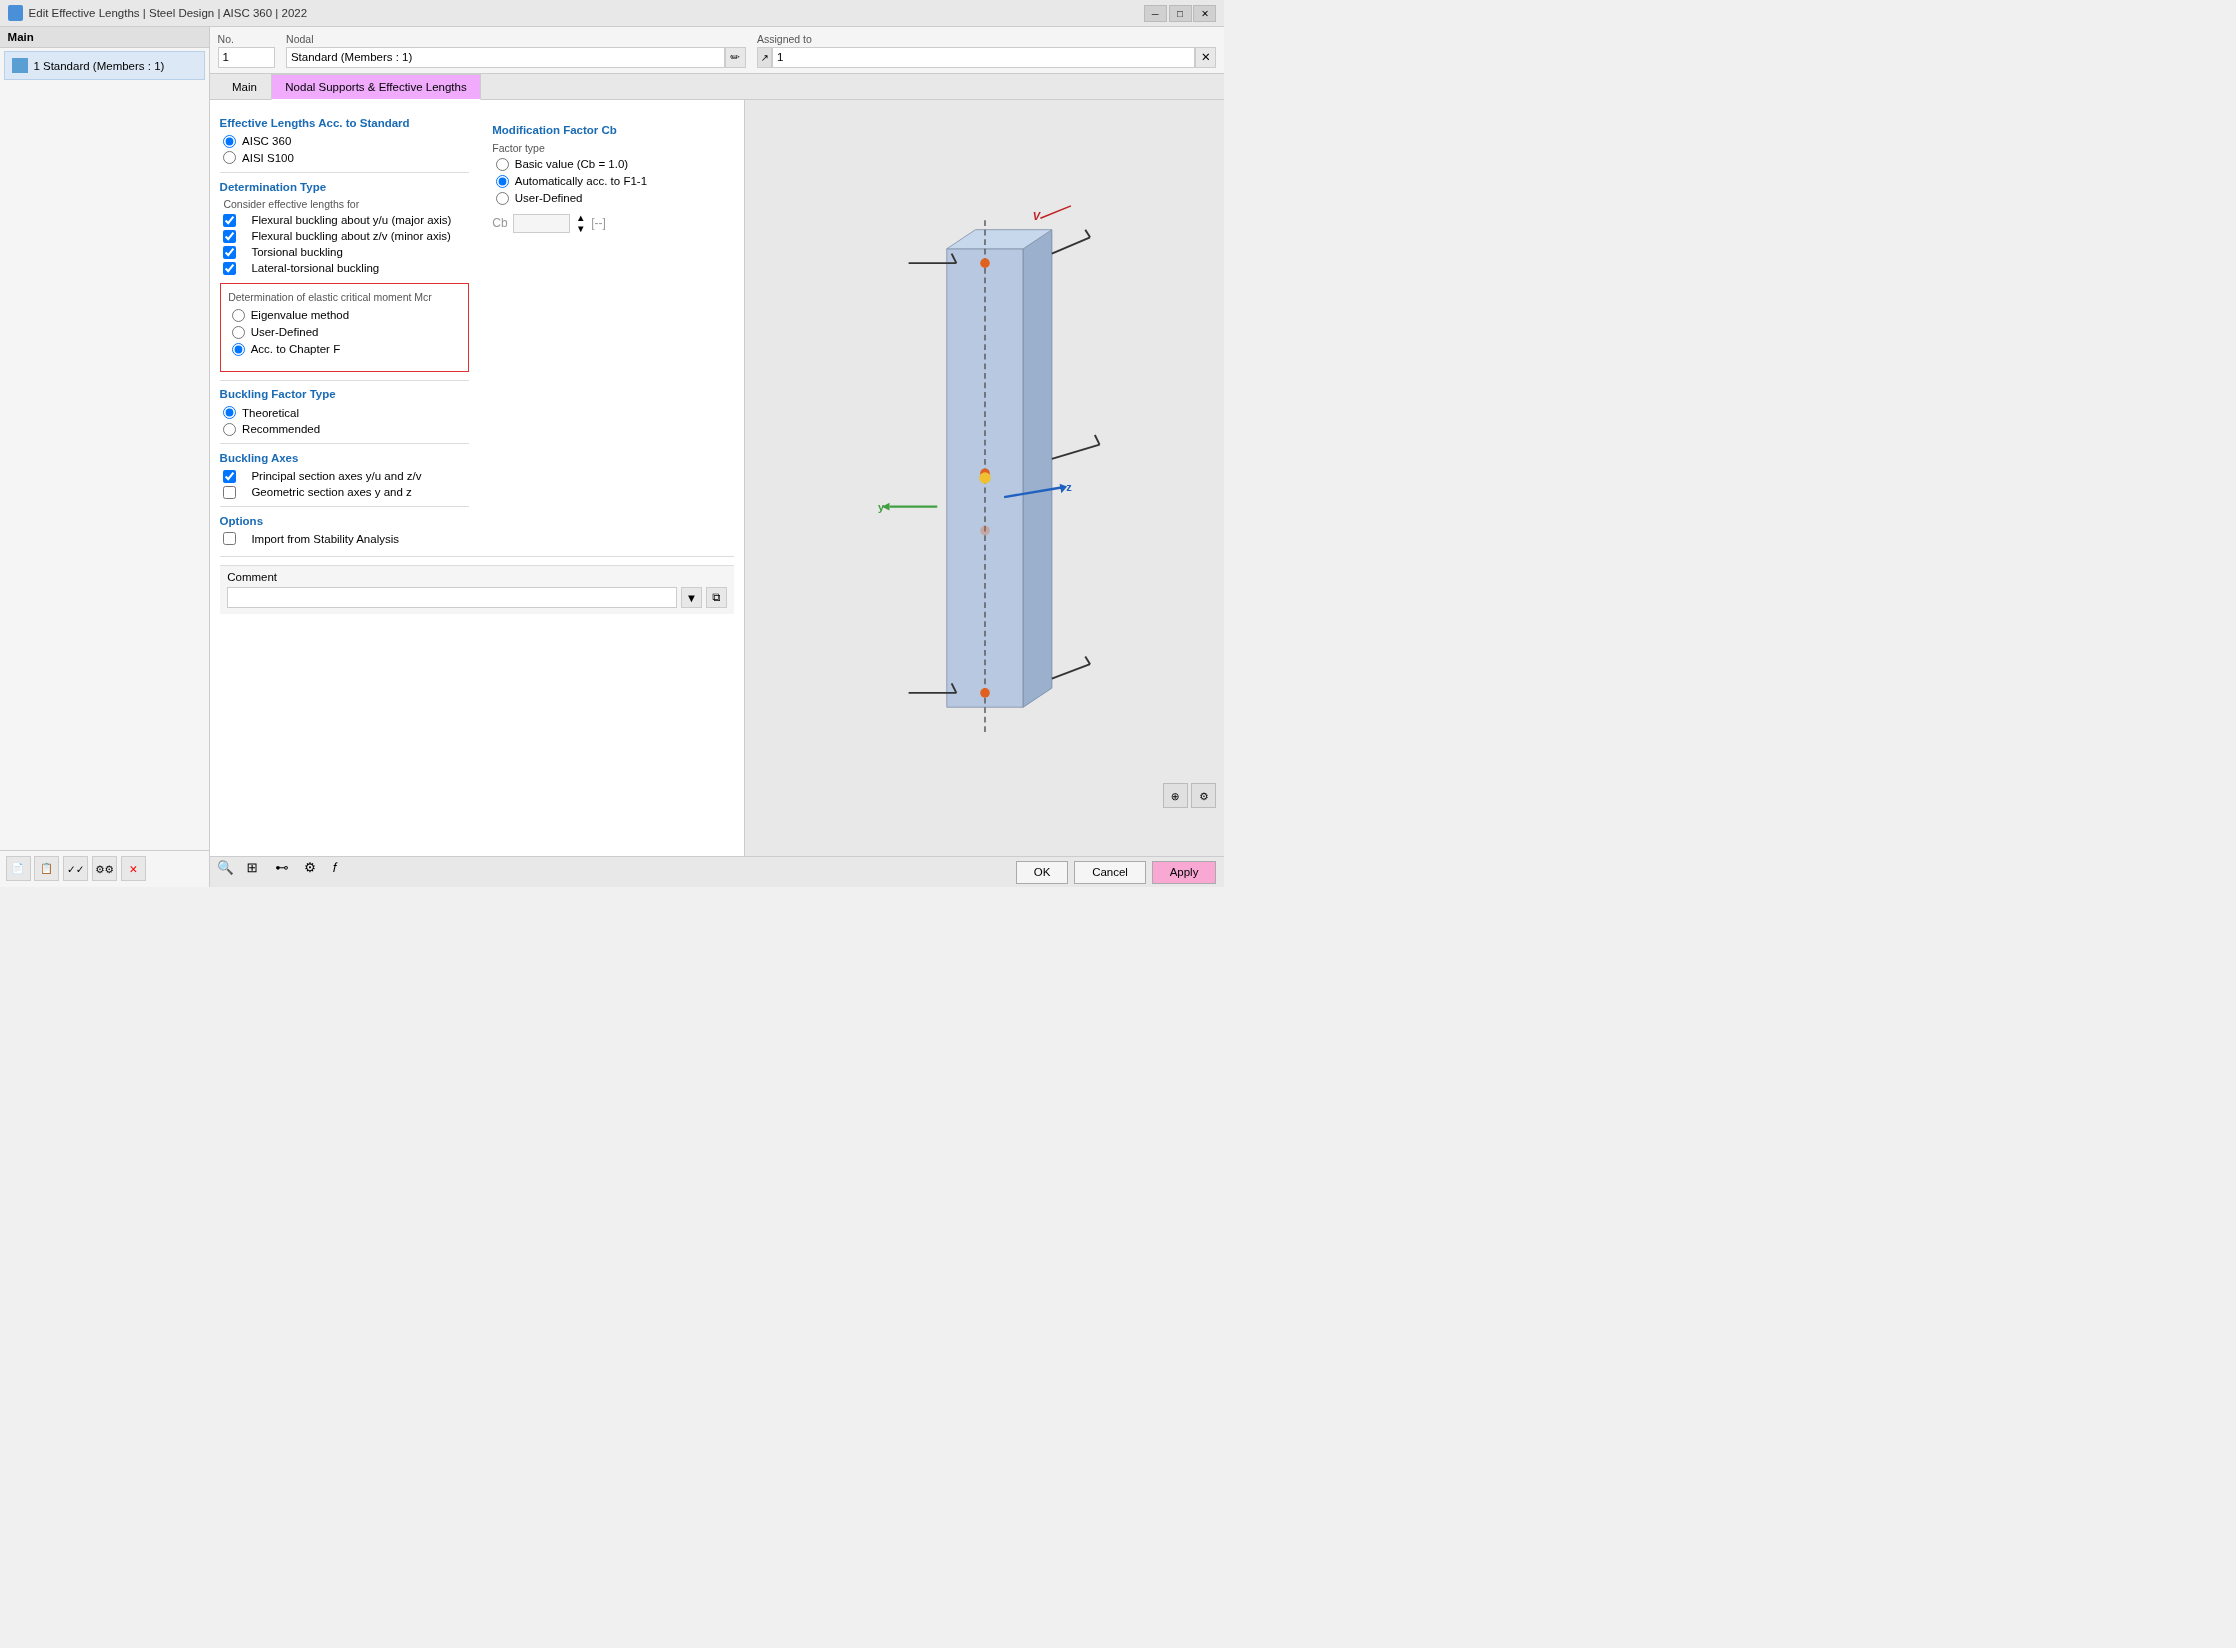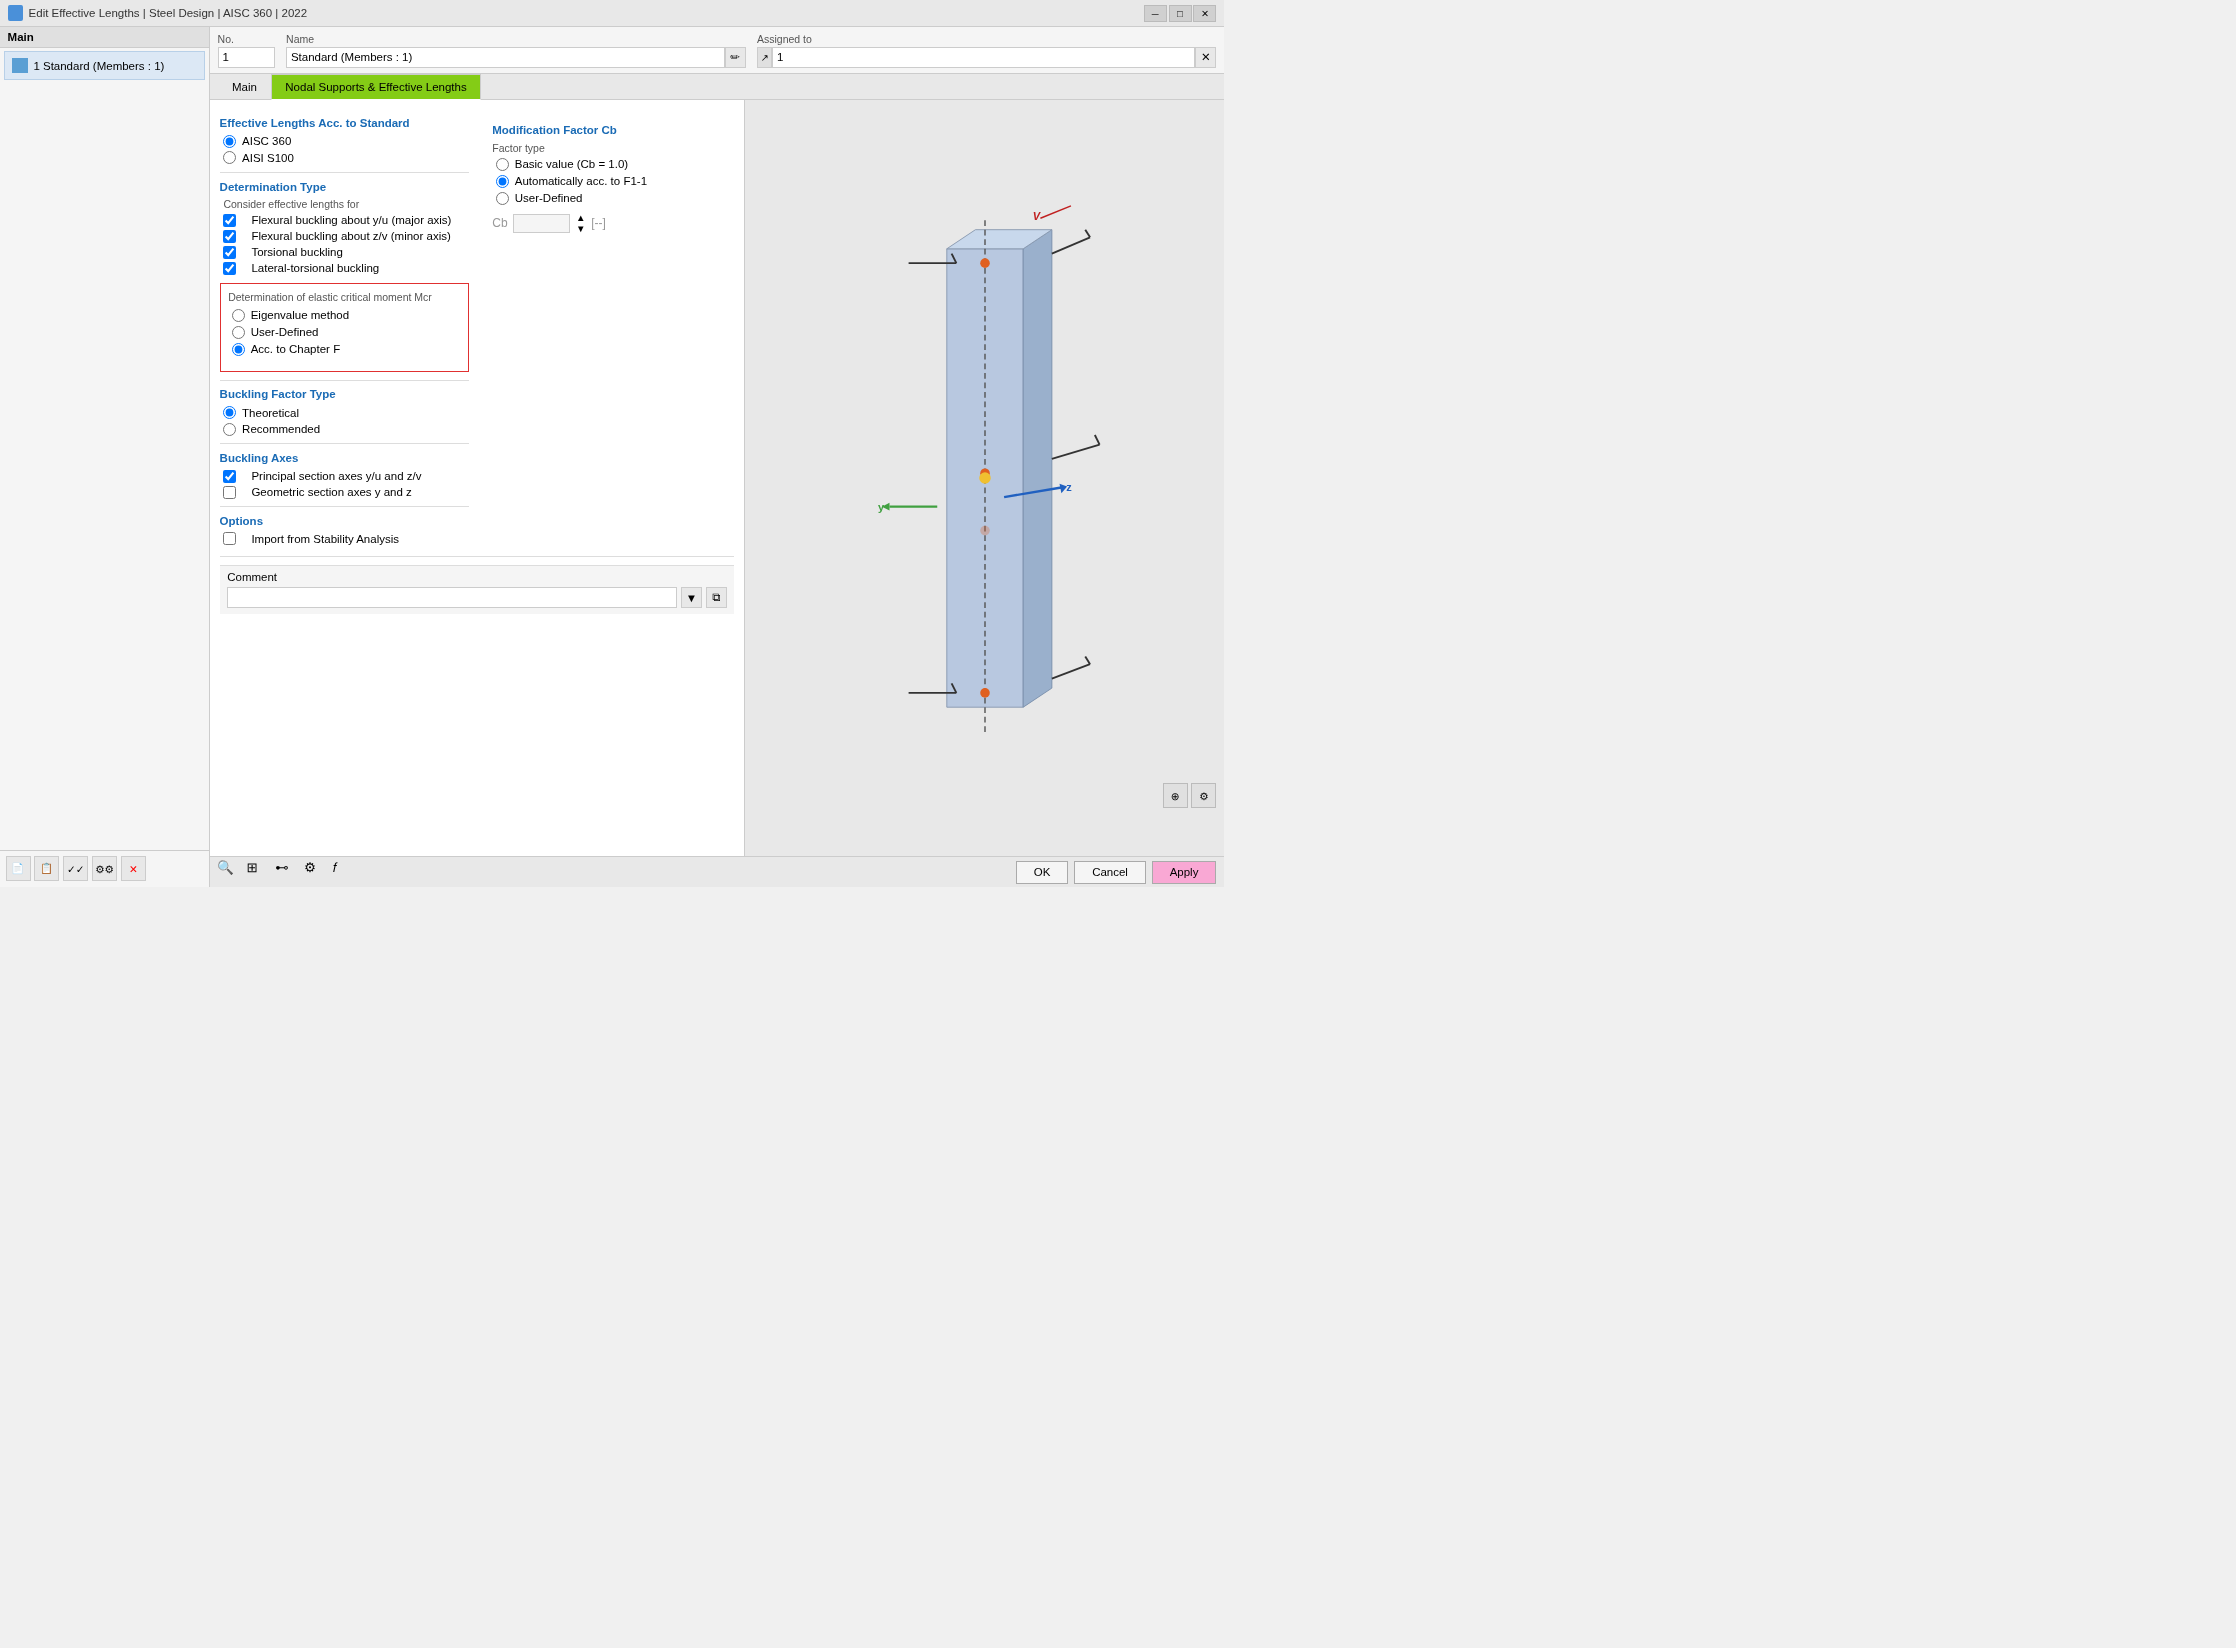--- a/index.html
+++ b/index.html
@@ -36,21 +36,21 @@
     .header-field { display: flex; flex-direction: column; gap: 1.9px; }
     .header-field label { font-size: 10.5px; color: #555; }
     .header-field-no { width: 57px; }
     .field-input { border: 1px solid #ccc; background: white; padding: 1.9px 3.8px; height: 21px; }
     .field-input-with-btn { display: flex; }
     .field-input-with-btn input { flex: 1; border: 1px solid #ccc; background: white; padding: 1.9px 3.8px; height: 21px; }
     .field-input-btn { width: 21px; height: 21px; background: #e8e8e8; border: 1px solid #ccc; display: flex; align-items: center; justify-content: center; cursor: pointer; }
 
     .tabs-row { display: flex; background: #e8e8e8; border-bottom: 1px solid #ccc; padding: 0 7.6px; }
     .tab { padding: 5.7px 13.4px; cursor: pointer; border: 1px solid transparent; border-bottom: none; font-size: 11.5px; }
-    .tab.active { background: #84cc16; border-color: #ccc; border-bottom: 1px solid white; margin-bottom: -1px; padding-left: 13px; }
+    .tab.active { background: #f0abfc; border-color: #ccc; border-bottom: 1px solid white; margin-bottom: -1px; padding-left: 13px; }
 
     .content-area { display: flex; flex: 1; overflow: hidden; }
 
     .left-content { width: 535px; background: white; border-right: 1px solid #ccc; overflow-y: auto; padding: 9.6px; }
     .right-content { flex: 1; background: #e8e8e8; position: relative; }
 
     .section-header { color: #1a6bb5; font-weight: bold; font-size: 11.5px; margin: 7.6px 0 5.7px 0; }
     .radio-group { display: flex; flex-direction: column; gap: 3.8px; margin-bottom: 7.6px; margin-left: 3.8px; }
     .radio-item { display: flex; align-items: center; gap: 5.7px; }
     .radio-item input[type=radio] { margin: 0; }
@@ -130,21 +130,21 @@
   </div>
 
   <div class="right-area">
 
     <div class="header-row">
       <div class="header-field header-field-no">
         <label>No.</label>
         <input class="field-input" type="text" value="1" style="">
       </div>
       <div class="header-field" style="flex:2">
-        <label>Name</label>
+        <label>Nodal</label>
         <div class="field-input-with-btn">
           <input class="field-input" type="text" style="flex: 1 1 0%;" value="Standard (Members : 1)">
           <div class="field-input-btn">✏</div>
         </div>
       </div>
       <div class="header-field" style="flex:2">
         <label>Assigned to</label>
         <div class="field-input-with-btn">
           <div style="width:15.3px;height:21px;background:#e0e0e0;border:1px solid #ccc;display:flex;align-items:center;justify-content:center;font-size:9.6px;">↗</div>
           <input class="field-input" type="text" style="flex: 1 1 0%;" value="1">

